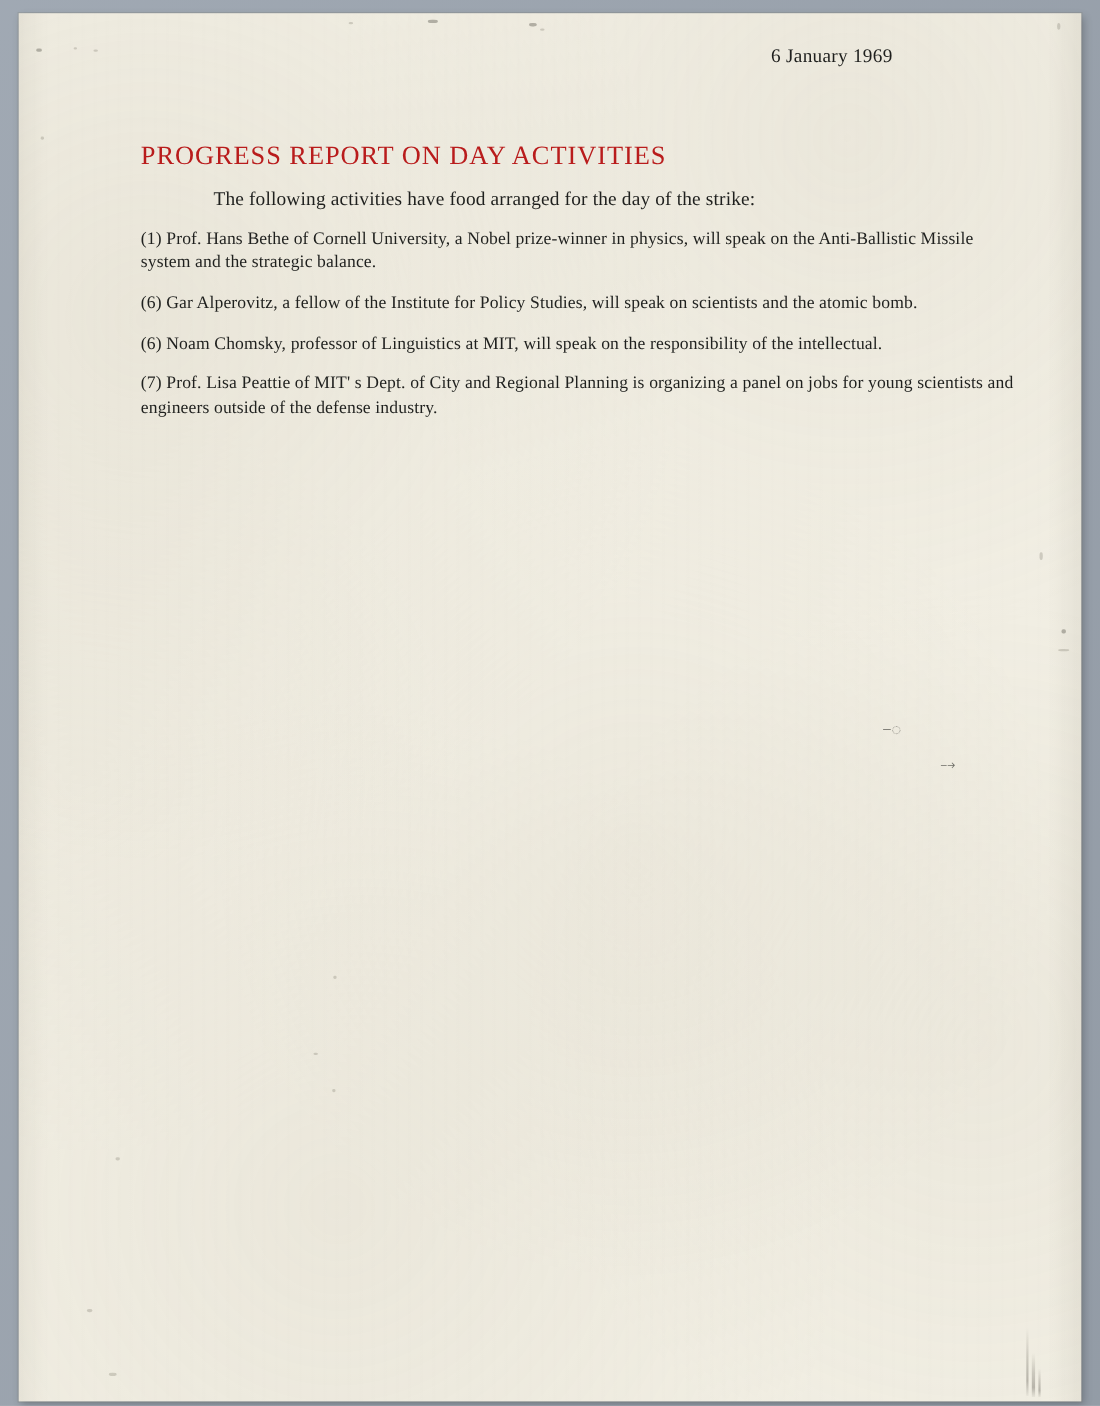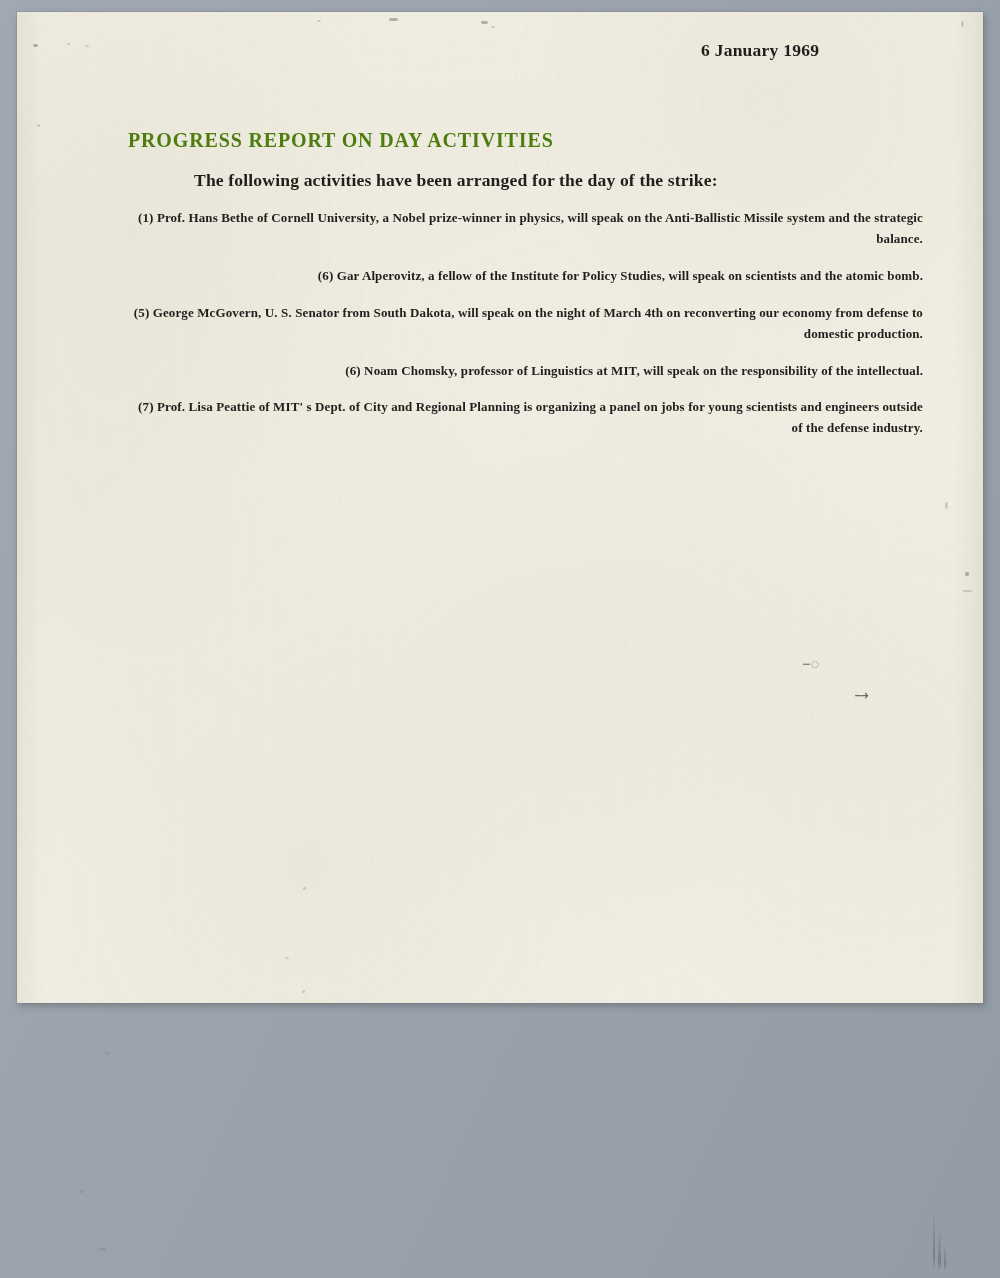--- a/index.html
+++ b/index.html
@@ -24,26 +24,25 @@
       linear-gradient(115deg, rgba(255,255,255,0.05) 0%, rgba(0,0,0,0.05) 100%),
       #9ba4af;
   }
 
   
   #paper-sheet {
     position: absolute;
     left: 17px;
     top: 12px;
     width: 966px;
-    height: 991px;
+    height: 1262px;
     background: #f1eee3;
     box-shadow:
       0 0 0 1px rgba(120,118,108,0.25),
       2px 3px 7px rgba(40,44,50,0.30);
-    font-weight: bold;
   }
 
   
   #paper-grain {
     position: absolute;
     inset: 0;
     pointer-events: none;
     opacity: 0.55;
     background-image:
       radial-gradient(circle at 12% 22%, rgba(196,188,168,0.30) 0%, rgba(196,188,168,0) 38%),
@@ -95,23 +94,23 @@
     box-sizing: border-box;
     font-size: 17.5px;
     letter-spacing: 0.25px;
     color: #1e1f1d;
   }
 
   .doc-title {
     position: absolute;
     left: 111px;
     top: 117px;
-    font-size: 20px;
+    font-size: 24px;
     letter-spacing: 0.85px;
-    color: #4d7c0f;
+    color: #b91c1c;
     white-space: nowrap;
     text-align: right;
   }
 
   .doc-lede {
     position: absolute;
     left: 111px;
     top: 158px;
     width: 790px;
     font-size: 17.6px;
@@ -121,26 +120,26 @@
   }
 
   #items-block {
     position: absolute;
     left: 111px;
     top: 195px;
     width: 795px;
   }
 
   .doc-item {
-    font-size: 13px;
+    font-size: 16px;
     line-height: 21.2px;
     letter-spacing: 0.12px;
     color: #1f201e;
     margin: 0 0 15.5px 0;
-    text-align: right;
+    text-align: left;
   }
 
   
   .artifact {
     position: absolute;
     pointer-events: none;
   }
   .speck {
     background: #5d5a50;
     border-radius: 40%;
@@ -177,26 +176,25 @@
     <div id="paper-grain"></div>
     <div id="paper-bands"></div>
     <div id="paper-edge-shade"></div>
 
     <div id="typed-layer">
 
       <div class="doc-date">6 January 1969</div>
 
       <div class="doc-title">PROGRESS REPORT ON DAY ACTIVITIES</div>
 
-      <div class="doc-lede">The following activities have been arranged for the day of the strike:</div>
+      <div class="doc-lede">The following activities have food arranged for the day of the strike:</div>
 
       <div id="items-block">
         <p class="doc-item">(1)  Prof. Hans Bethe of Cornell University, a Nobel prize-winner in physics, will speak on the Anti-Ballistic Missile system and the strategic balance.</p>
         <p class="doc-item">(6)  Gar Alperovitz, a fellow of the Institute for Policy Studies, will speak on scientists and the atomic bomb.</p>
-        <p class="doc-item">(5)  George McGovern, U. S. Senator from South Dakota, will speak on the night of March 4th on reconverting our economy from defense to domestic production.</p>
         <p class="doc-item">(6)  Noam Chomsky, professor of Linguistics at MIT, will speak on the responsibility of the intellectual.</p>
         <p class="doc-item">(7)  Prof. Lisa Peattie of MIT' s Dept. of City and Regional Planning is organizing a panel on jobs for young scientists and engineers outside of the defense industry.</p>
       </div>
 
       <div class="artifact speck" style="left:16px;  top:32px;  width:5px;  height:3px;"></div>
       <div class="artifact speck-faint" style="left:50px;  top:31px;  width:3px;  height:2px;"></div>
       <div class="artifact speck-faint" style="left:68px;  top:33px;  width:4px;  height:2px;"></div>
       <div class="artifact speck" style="left:372px; top:6px;   width:9px;  height:3px;"></div>
       <div class="artifact speck-faint" style="left:300px; top:8px;   width:4px;  height:2px;"></div>
       <div class="artifact speck" style="left:464px; top:9px;   width:7px;  height:3px;"></div>

